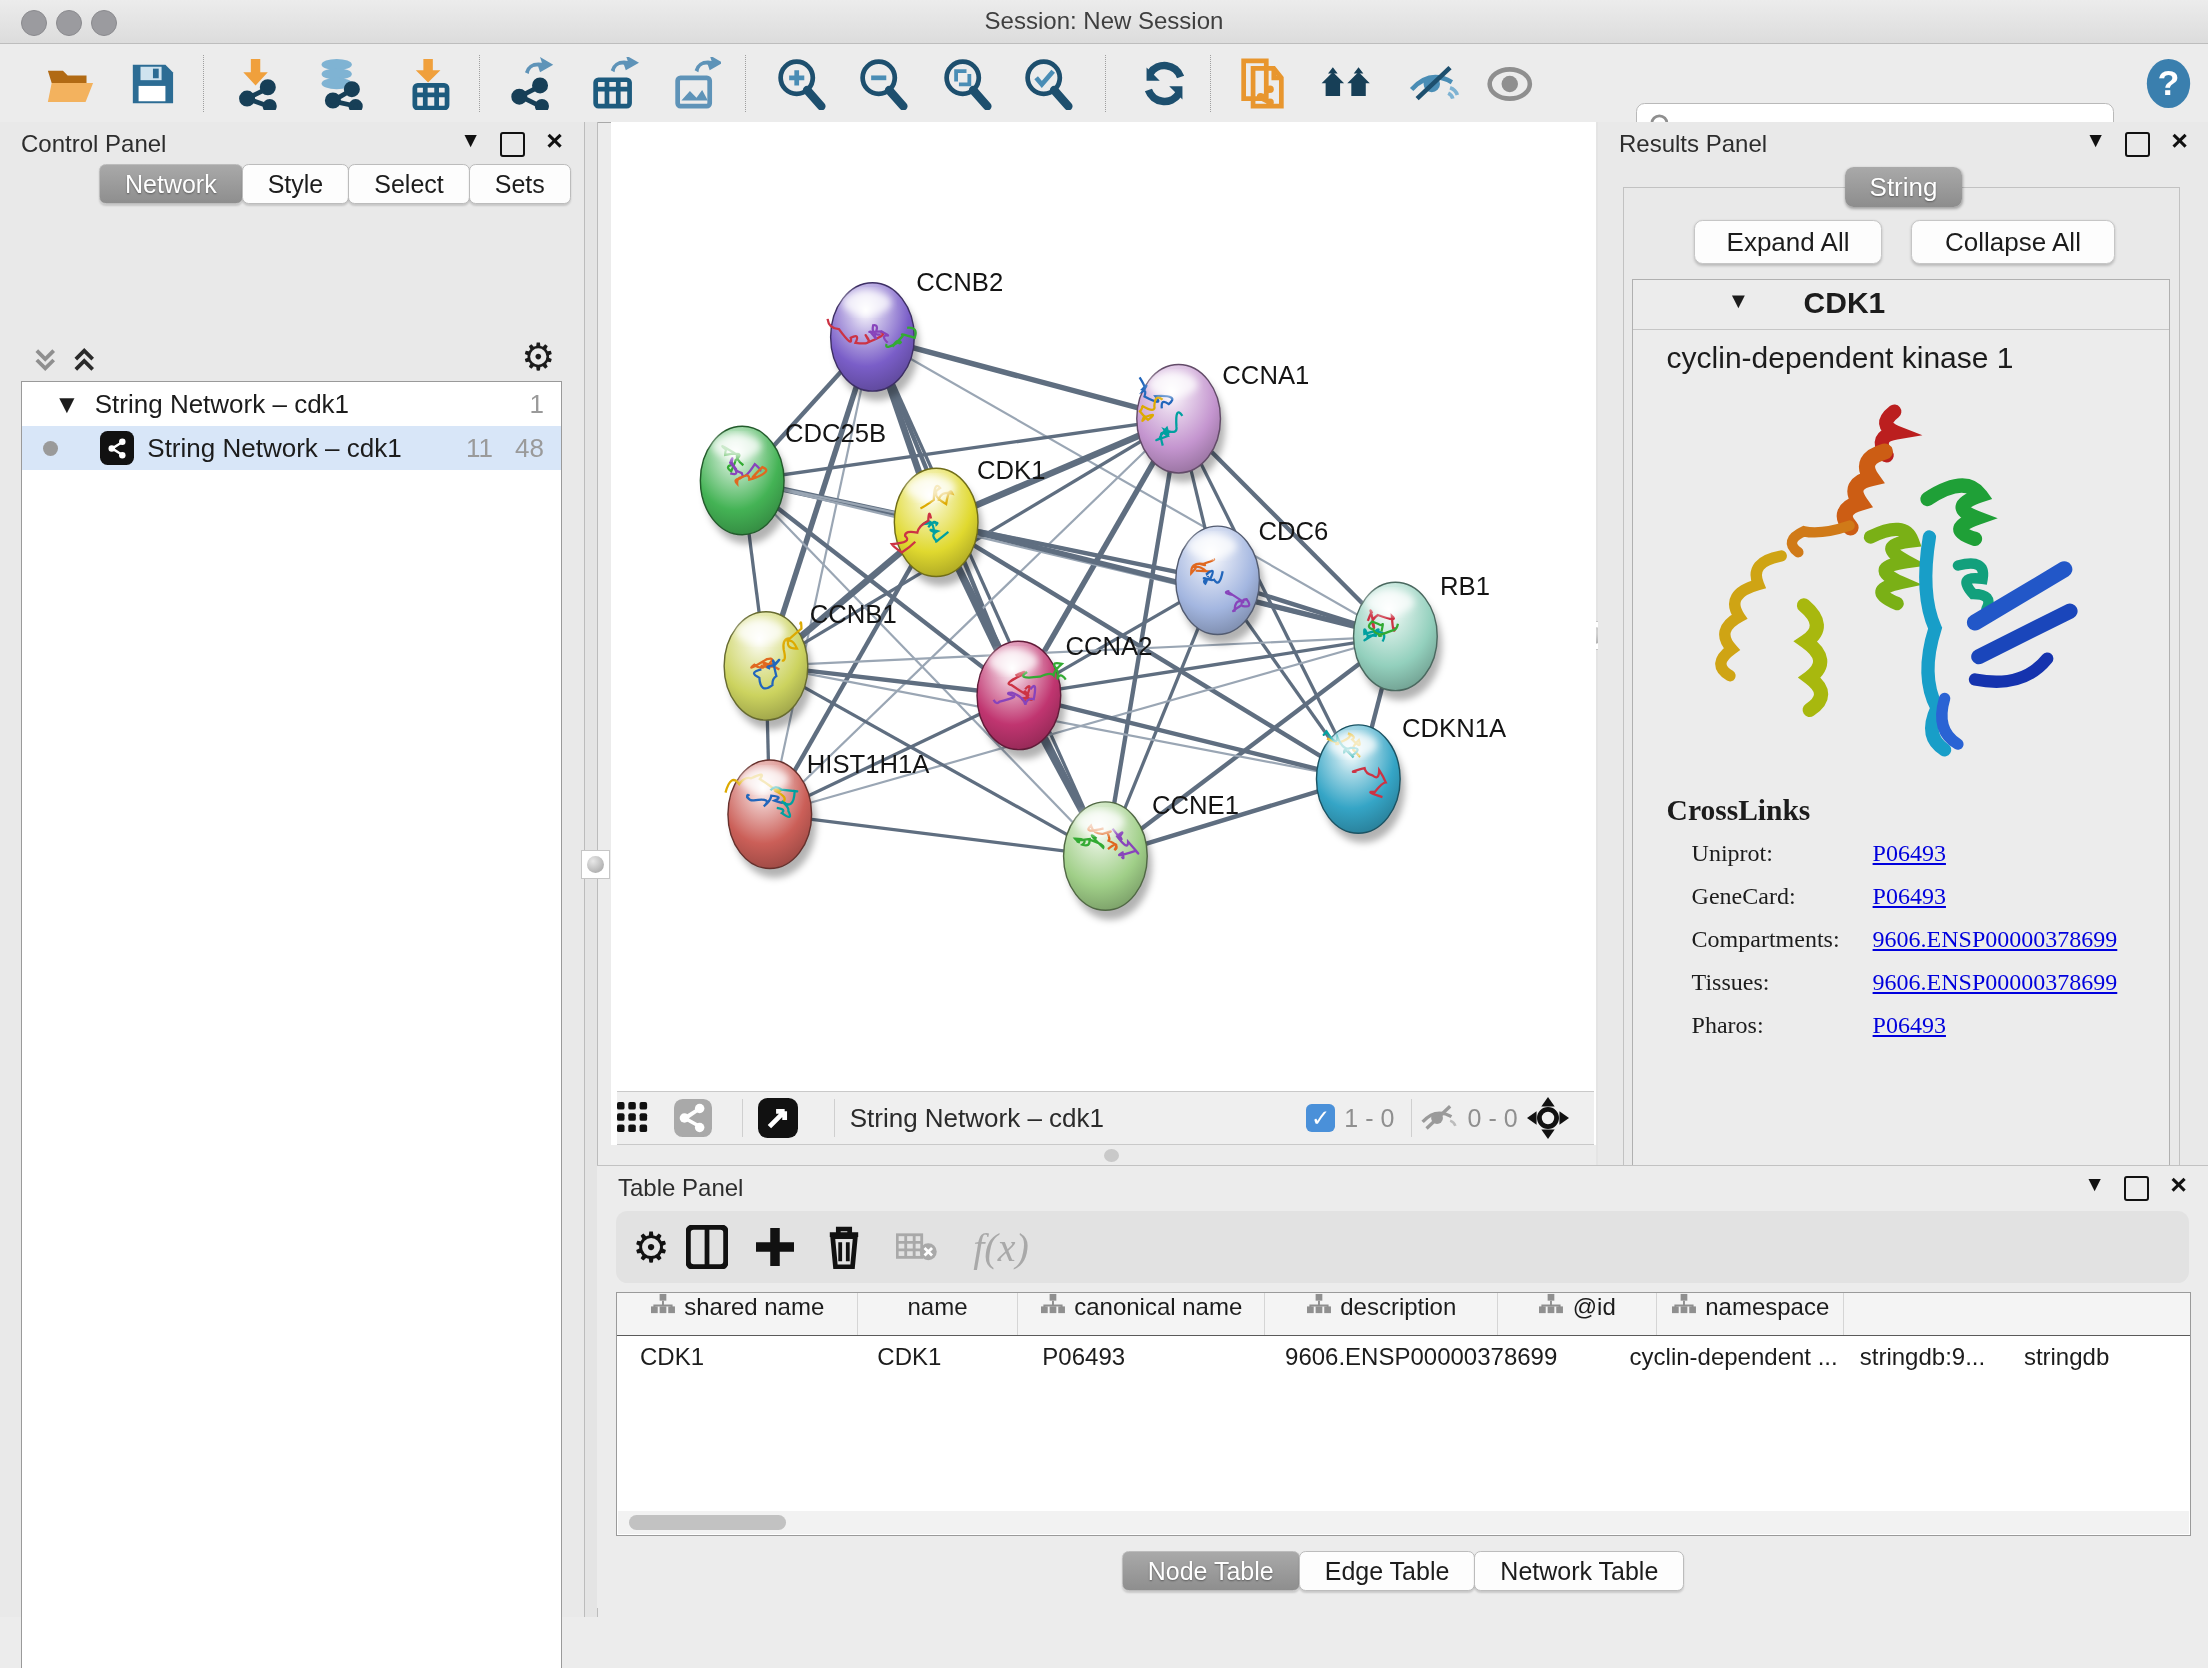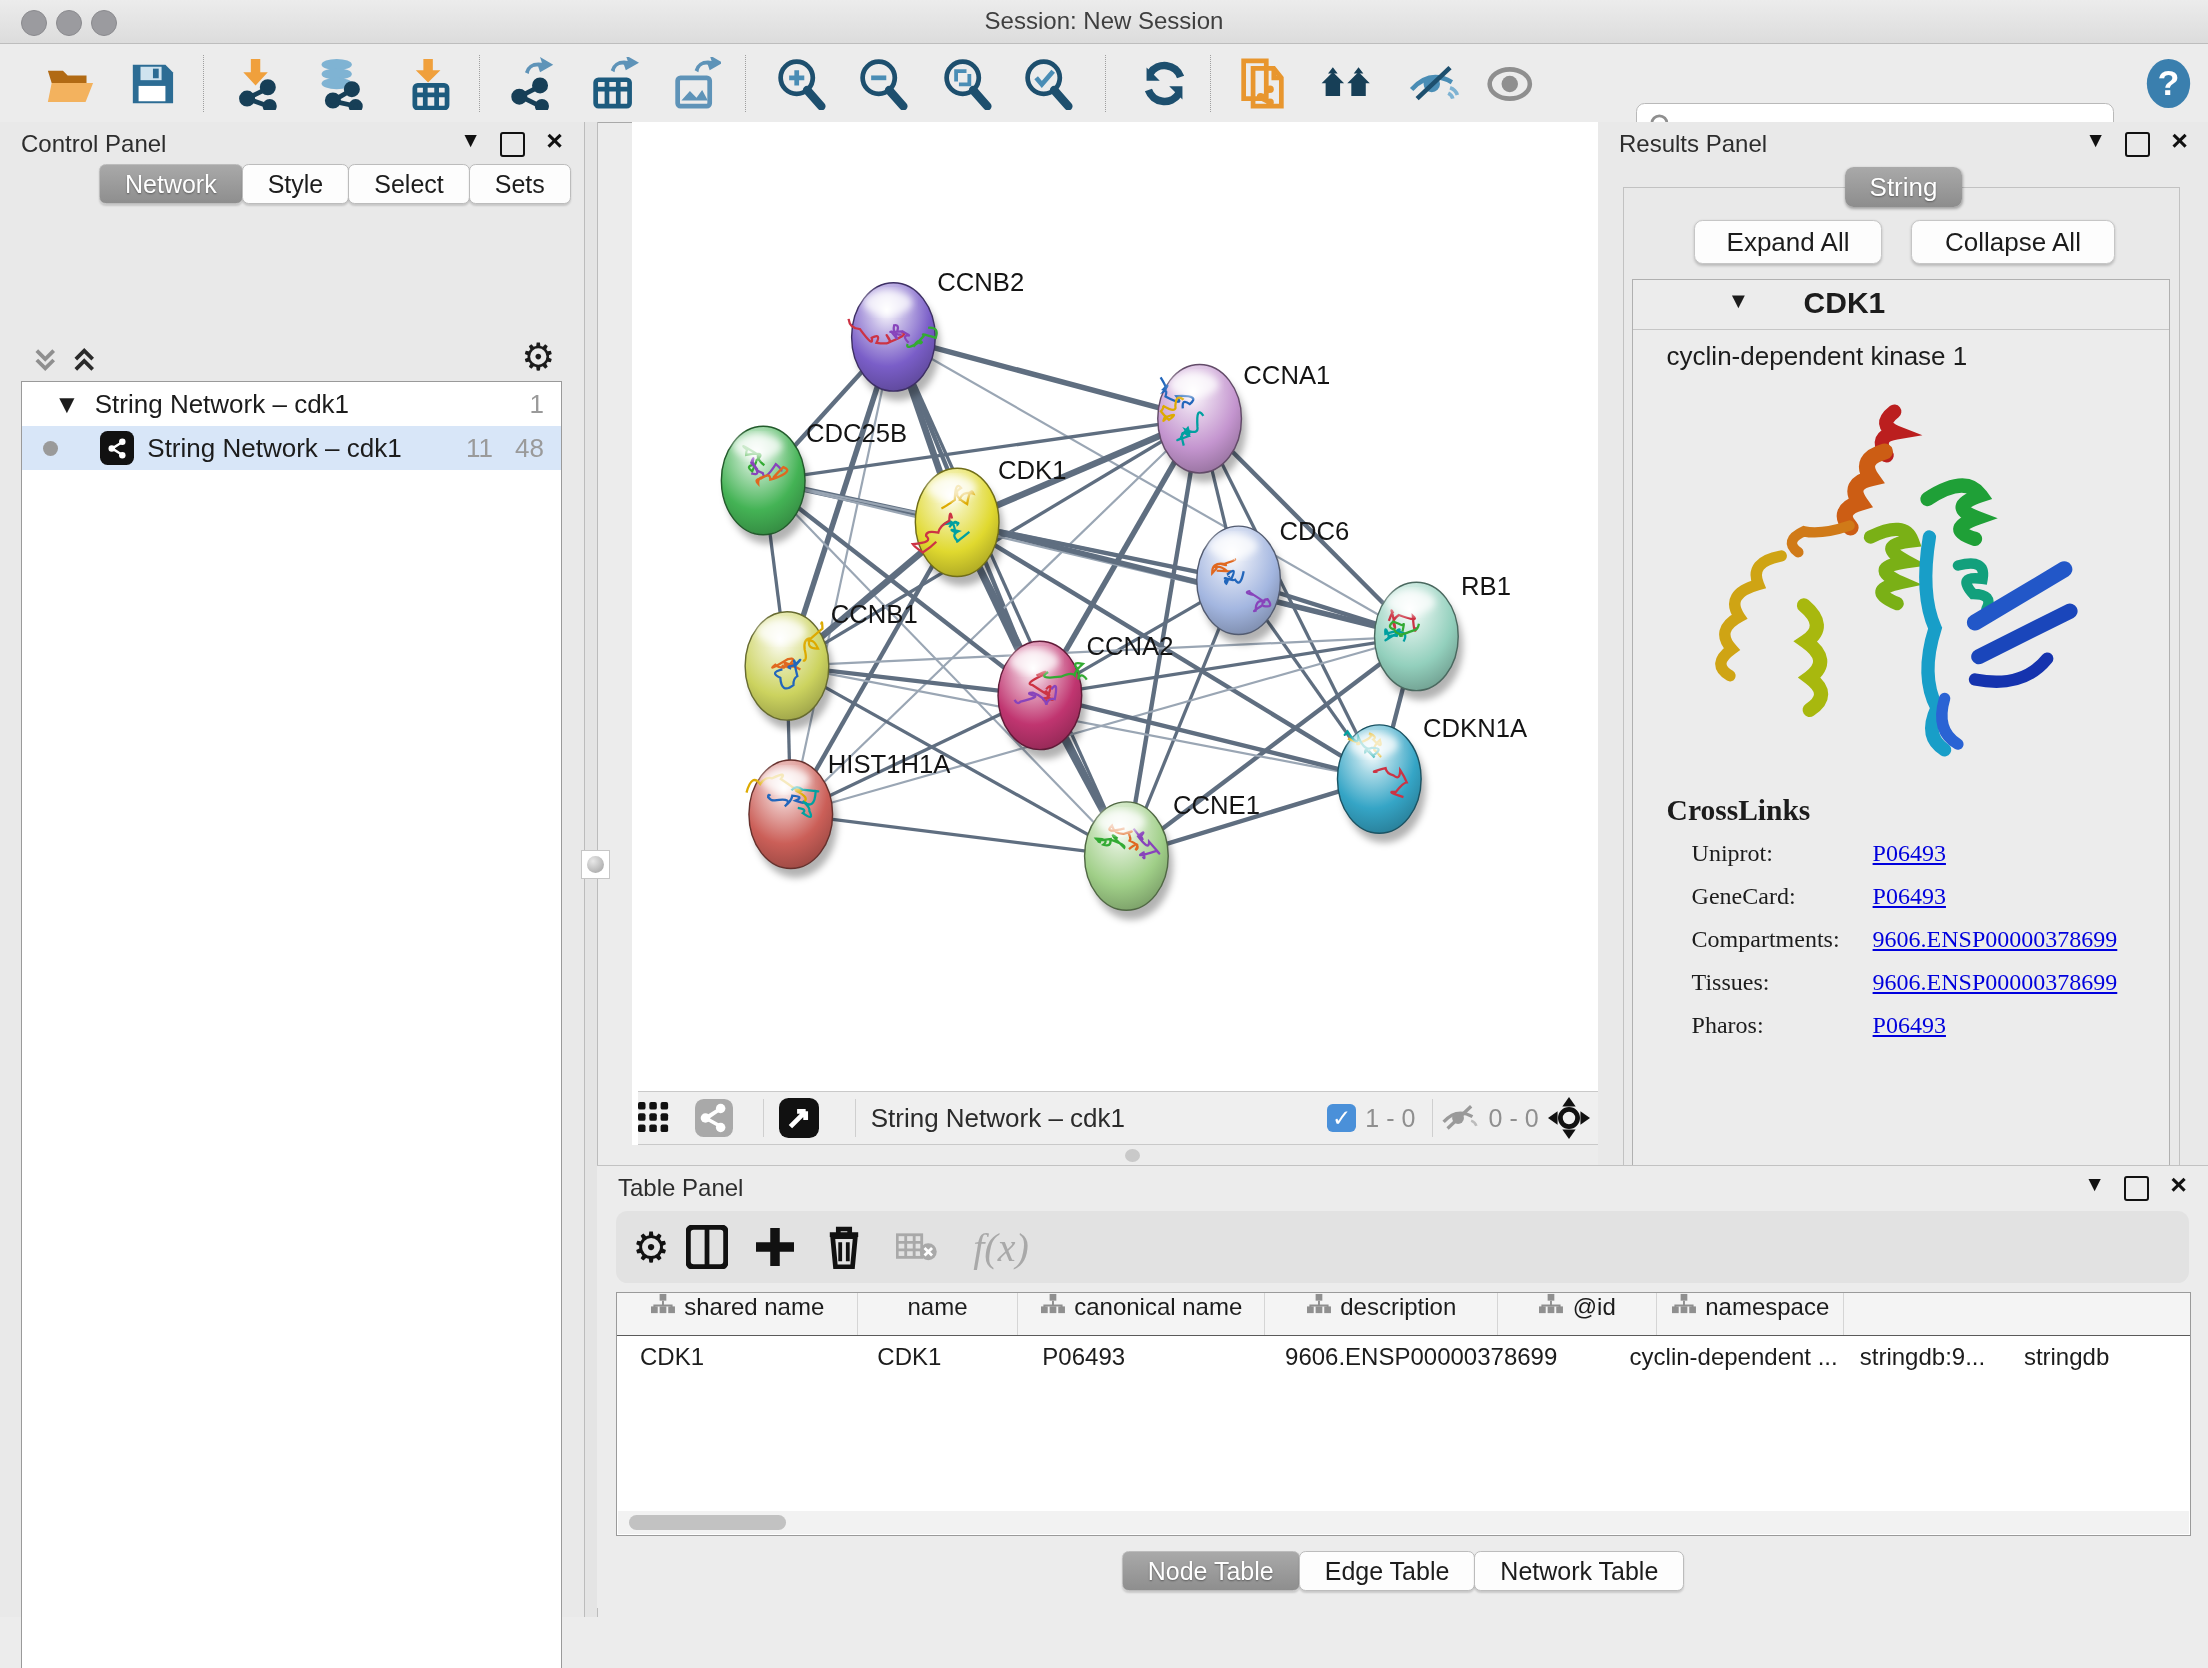--- a/index.html
+++ b/index.html
@@ -40,21 +40,21 @@
   .nrow{position:relative;height:44px;font-size:26px;display:flex;align-items:center;cursor:pointer;}
   .nrow .cnt{position:absolute;color:#9a9a9a;}
   .nrow.sel{background:#d8e6f8;}
   .sharebadge{width:34px;height:34px;background:#111;border-radius:7.6px;display:inline-flex;align-items:center;justify-content:center;margin-right:13.3px;}
   .dot{width:15px;height:15px;border-radius:50%;background:#9a9a9a;display:inline-block;}
   
   .v-split{position:absolute;background:#e4e4e4;border-left:1px solid #bcbcbc;border-right:1px solid #bcbcbc;}
   .knob{position:absolute;left:-3.8px;width:27px;height:27px;background:#fff;border:1px solid #c6c6c6;display:flex;align-items:center;justify-content:center;}
   .knob i{width:17px;height:17px;border-radius:50%;background:radial-gradient(circle at 35% 30%,#e8e8e8,#9e9e9e);display:block;}
   
-  .network-view{position:absolute;left:632px;top:122px;width:985px;height:1043px;background:#fff;}
+  .network-view{position:absolute;left:611px;top:122px;width:985px;height:1043px;background:#fff;}
   #graph-svg{position:absolute;left:0;top:0;}
   .netbar{position:absolute;left:5.7px;right:1.9px;top:969px;height:52px;background:#efefef;
     border-top:1px solid #c9c9c9;border-bottom:1px solid #c9c9c9;display:flex;align-items:center;}
   .nb-sep{width:1px;height:38px;background:#cfcfcf;margin:0 15px;}
   .netbar .nettitle{font-size:26px;color:#2b2b2b;}
   .cnttxt{font-size:25px;color:#8f8f8f;margin:0 9.5px;}
   .netstrip{position:absolute;left:0;right:0;top:1023px;height:20px;background:#ececec;}
   .dragdot{position:absolute;left:50%;top:3.8px;width:15px;height:13.3px;border-radius:50%;background:#c9c9c9;}
   .checkbox{width:28.5px;height:28.5px;border-radius:5.7px;background:#4a90d9;color:#fff;font-size:23px;line-height:28.5px;text-align:center;}
   
@@ -63,21 +63,21 @@
     background:linear-gradient(#a9a9a9,#8d8d8d);color:#fff;font-size:26px;border-radius:8.6px;
     text-shadow:0 1px 1.9px rgba(0,0,0,.4);box-shadow:0 1.9px 2.9px rgba(0,0,0,.3);z-index:3;cursor:pointer;text-align:center;}
   .res-box{position:absolute;left:25px;top:65px;width:555px;height:1054px;background:#e9e9e9;border:1px solid #c2c2c2;}
   .btn{position:absolute;height:42px;line-height:42px;text-align:center;background:#fdfdfd;border:1px solid #c6c6c6;
     border-radius:8.6px;font-size:26px;cursor:pointer;box-shadow:0 1.9px 2.9px rgba(0,0,0,.2);}
   .res-section{position:absolute;left:7.6px;top:91px;width:536px;height:919px;background:#ececec;
     border:1.9px solid #b0b0b0;}
   .cdk1row{position:absolute;left:0;right:0;top:0;height:49px;border-bottom:1px solid #c6c6c6;}
   .cdk1row .c{position:absolute;left:95px;top:7.6px;font-size:22px;cursor:pointer;}
   .cdk1row .g{position:absolute;left:171px;top:5.7px;font-size:30px;font-weight:bold;}
-  .desc{position:absolute;left:34px;top:61px;font-size:26px;}
+  .desc{position:absolute;left:34px;top:61px;font-size:30px;}
   .crosslinks{position:absolute;left:34px;top:514px;font-family:"Liberation Serif",serif;}
   .cl-title{font-size:29.5px;font-weight:bold;margin-bottom:13.3px;}
   .cl-row{display:flex;font-size:24px;margin-bottom:16px;}
   .cl-row .lab{width:181px;margin-left:25px;}
   .cl-row a{color:#0000dd;text-decoration:underline;}
   
   .table-panel{position:absolute;left:597px;top:1165px;width:1611px;height:442px;background:#ececec;border-top:1px solid #c2c2c2;}
   .tp-toolbar{position:absolute;left:19px;top:45px;width:1573px;height:72px;background:#e2e2e2;border-radius:11.4px;display:flex;align-items:center;}
   .tpico{width:70px;text-align:center;cursor:pointer;}
   .ntable{position:absolute;left:19px;top:126px;width:1573px;height:242px;background:#fff;border:1px solid #9a9a9a;overflow:hidden;}

